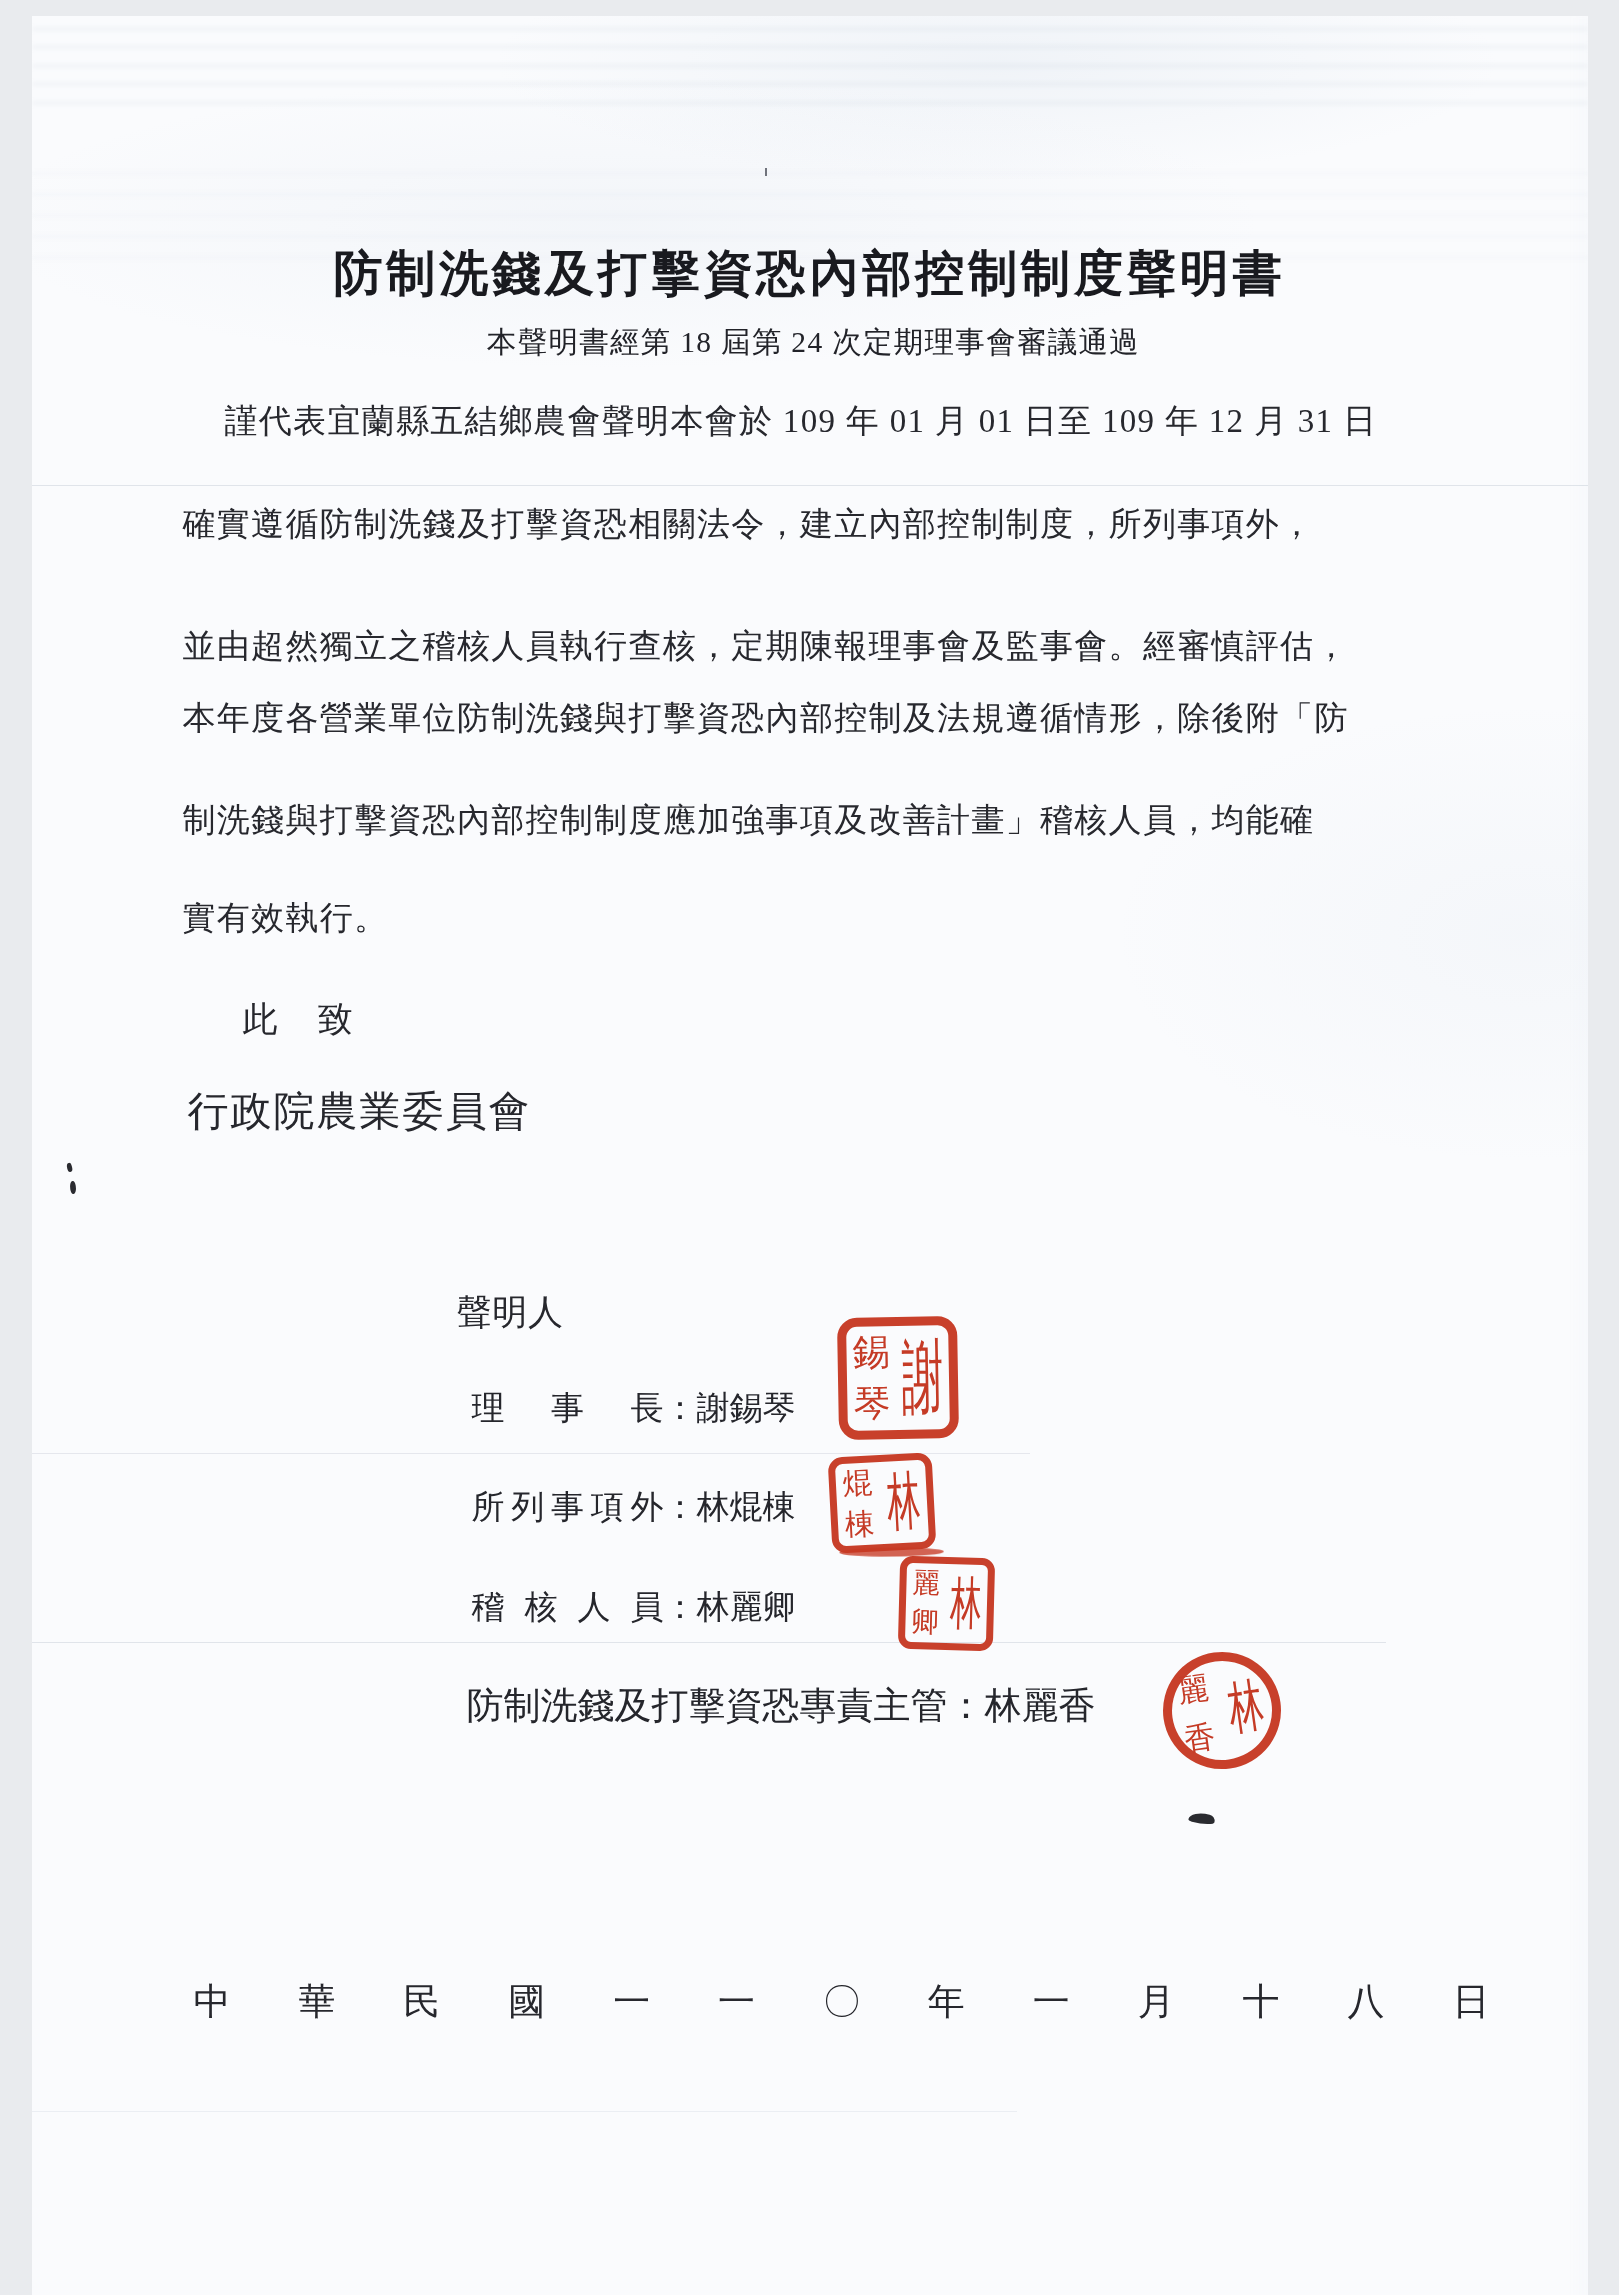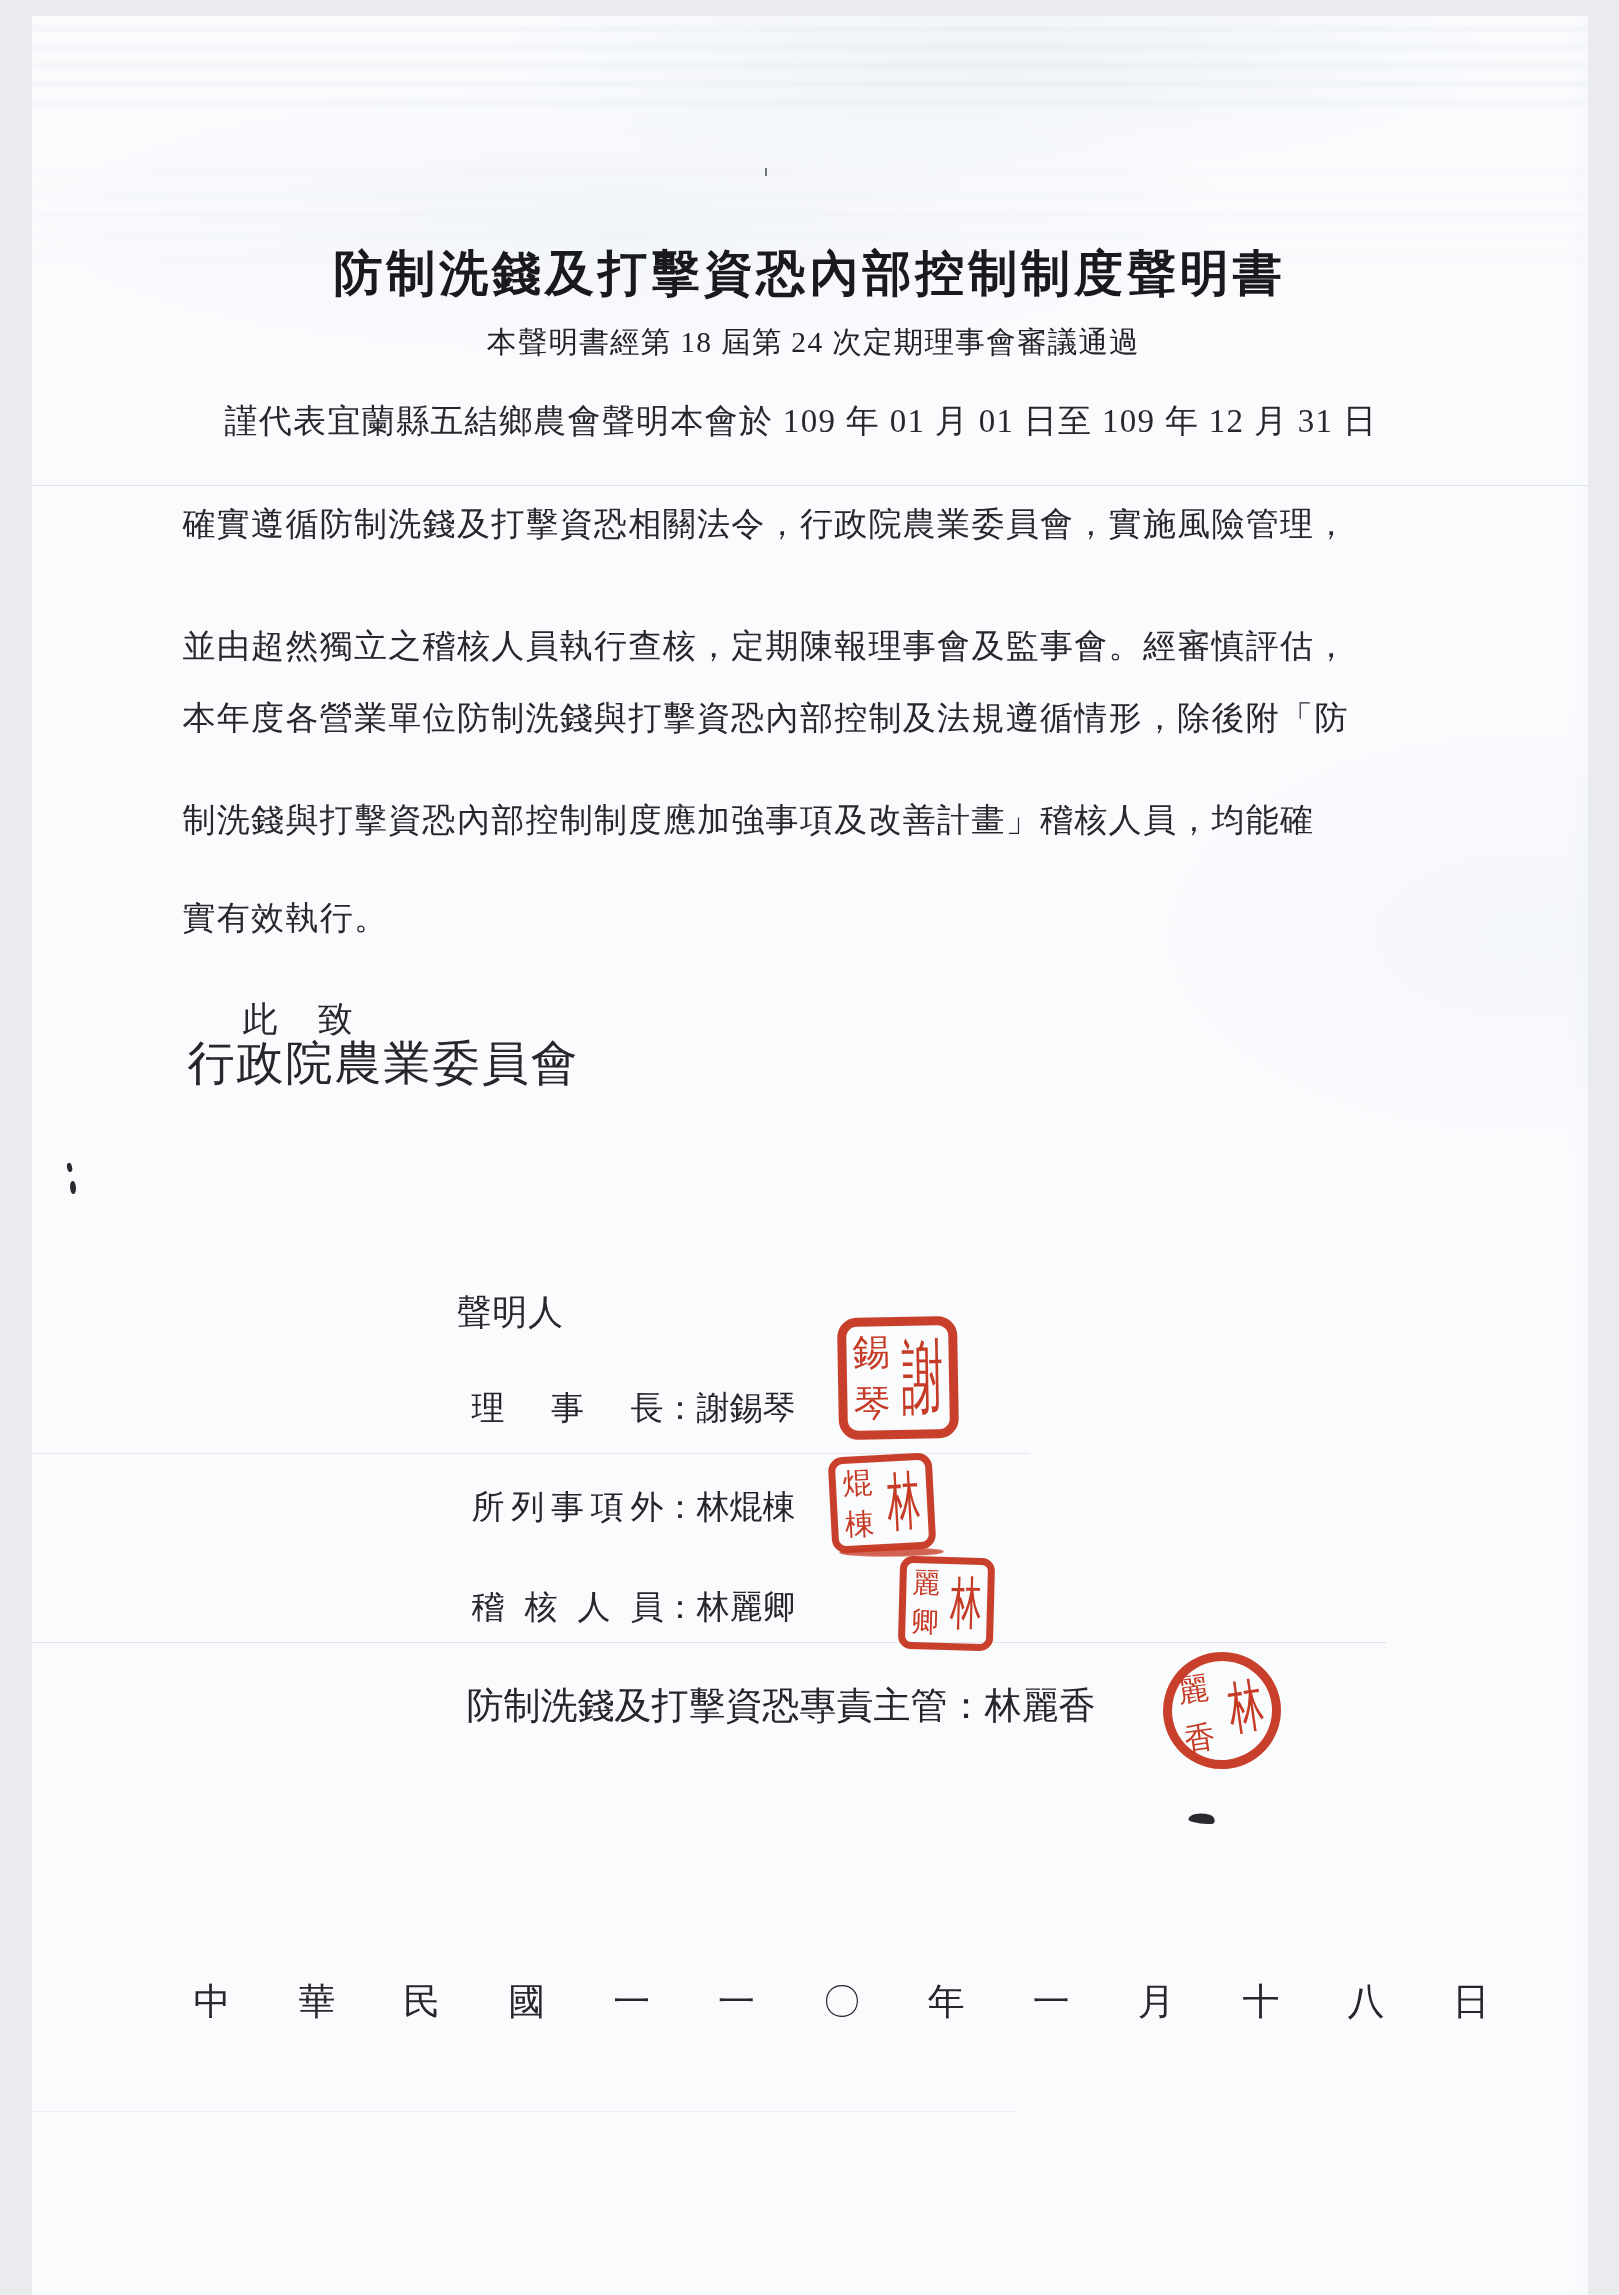--- a/index.html
+++ b/index.html
@@ -46,21 +46,21 @@
   .subtitle { left: 0; right: 0; top: 307px; text-align: center;
     font-size: 29.5px; letter-spacing: 1.3px; color: #222329; white-space: nowrap; padding-left: 8px; }
 
   .bline { left: 151px; width: 1353px; font-size: 33px; letter-spacing: 1.3px;
     white-space: nowrap; color: #27282e; }
   .indent { padding-left: 42px; }
   #bl1 { top: 383px; } #bl2 { top: 486px; } #bl3 { top: 608px; }
   #bl4 { top: 680px; } #bl5 { top: 782px; } #bl6 { top: 880px; }
 
   .salutation { left: 211px; top: 980px; font-size: 35px; letter-spacing: 2.6px; }
-  .recipient  { left: 156px; top: 1016px; font-size: 47px; letter-spacing: 2px; white-space: nowrap; }
+  .recipient  { left: 156px; top: 1068px; font-size: 41px; letter-spacing: 2px; white-space: nowrap; }
   .declarant  { left: 425px; top: 1273px; font-size: 35px; letter-spacing: 0.7px; }
 
   .sig-row { position: absolute; font-size: 33px; white-space: nowrap; color: #25262c; }
   #sig-0 { left: 440px; top: 1370px; }
   #sig-1 { left: 440px; top: 1469px; }
   #sig-2 { left: 440px; top: 1569px; }
   #sig-3 { left: 435px; top: 1665px; font-size: 37px; }
   .sig-role { display: inline-block; width: 192px; text-align: justify; text-align-last: justify; }
   #sig-3 .sig-role { width: auto; text-align: left; text-align-last: auto; }
 
@@ -101,21 +101,21 @@
   <div class="rule" id="rule-4"></div>
   <div class="mark" id="mark-a"></div>
   <div class="mark" id="mark-b"></div>
   <div class="mark" id="mark-c"></div>
   <div class="mark" id="mark-comma"></div>
 
   <div class="abs title">防制洗錢及打擊資恐內部控制制度聲明書</div>
   <div class="abs subtitle">本聲明書經第 18 屆第 24 次定期理事會審議通過</div>
 
   <div class="abs bline indent" id="bl1">謹代表宜蘭縣五結鄉農會聲明本會於 109 年 01 月 01 日至 109 年 12 月 31 日</div>
-  <div class="abs bline" id="bl2">確實遵循防制洗錢及打擊資恐相關法令，行政院農業委員會，實施風險管理，</div>
+  <div class="abs bline" id="bl2">確實遵循防制洗錢及打擊資恐相關法令，建立內部控制制度，所列事項外，</div>
   <div class="abs bline" id="bl3">並由超然獨立之稽核人員執行查核，定期陳報理事會及監事會。經審慎評估，</div>
   <div class="abs bline" id="bl4">本年度各營業單位防制洗錢與打擊資恐內部控制及法規遵循情形，除後附「防</div>
   <div class="abs bline" id="bl5">制洗錢與打擊資恐內部控制制度應加強事項及改善計畫」稽核人員，均能確</div>
   <div class="abs bline" id="bl6">實有效執行。</div>
 
   <div class="abs salutation">此　致</div>
   <div class="abs recipient">行政院農業委員會</div>
 
   <div class="abs declarant">聲明人</div>
 

